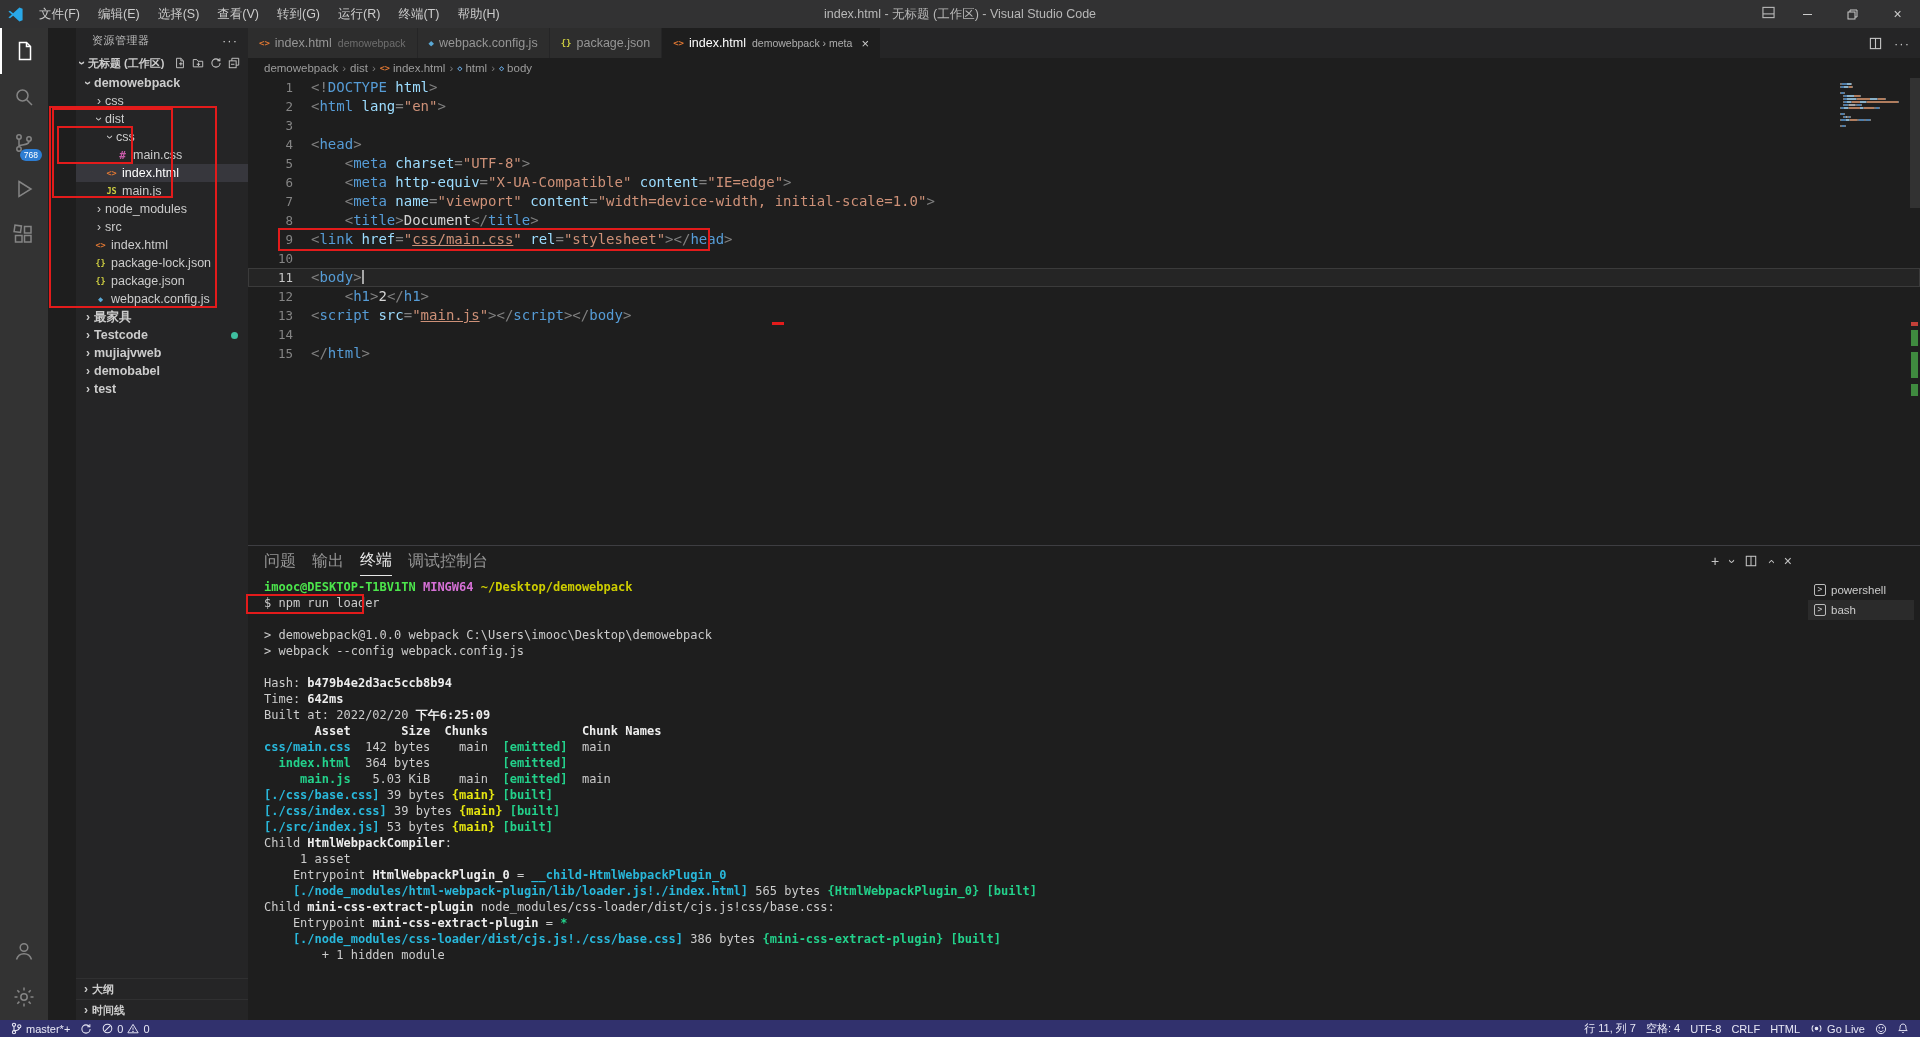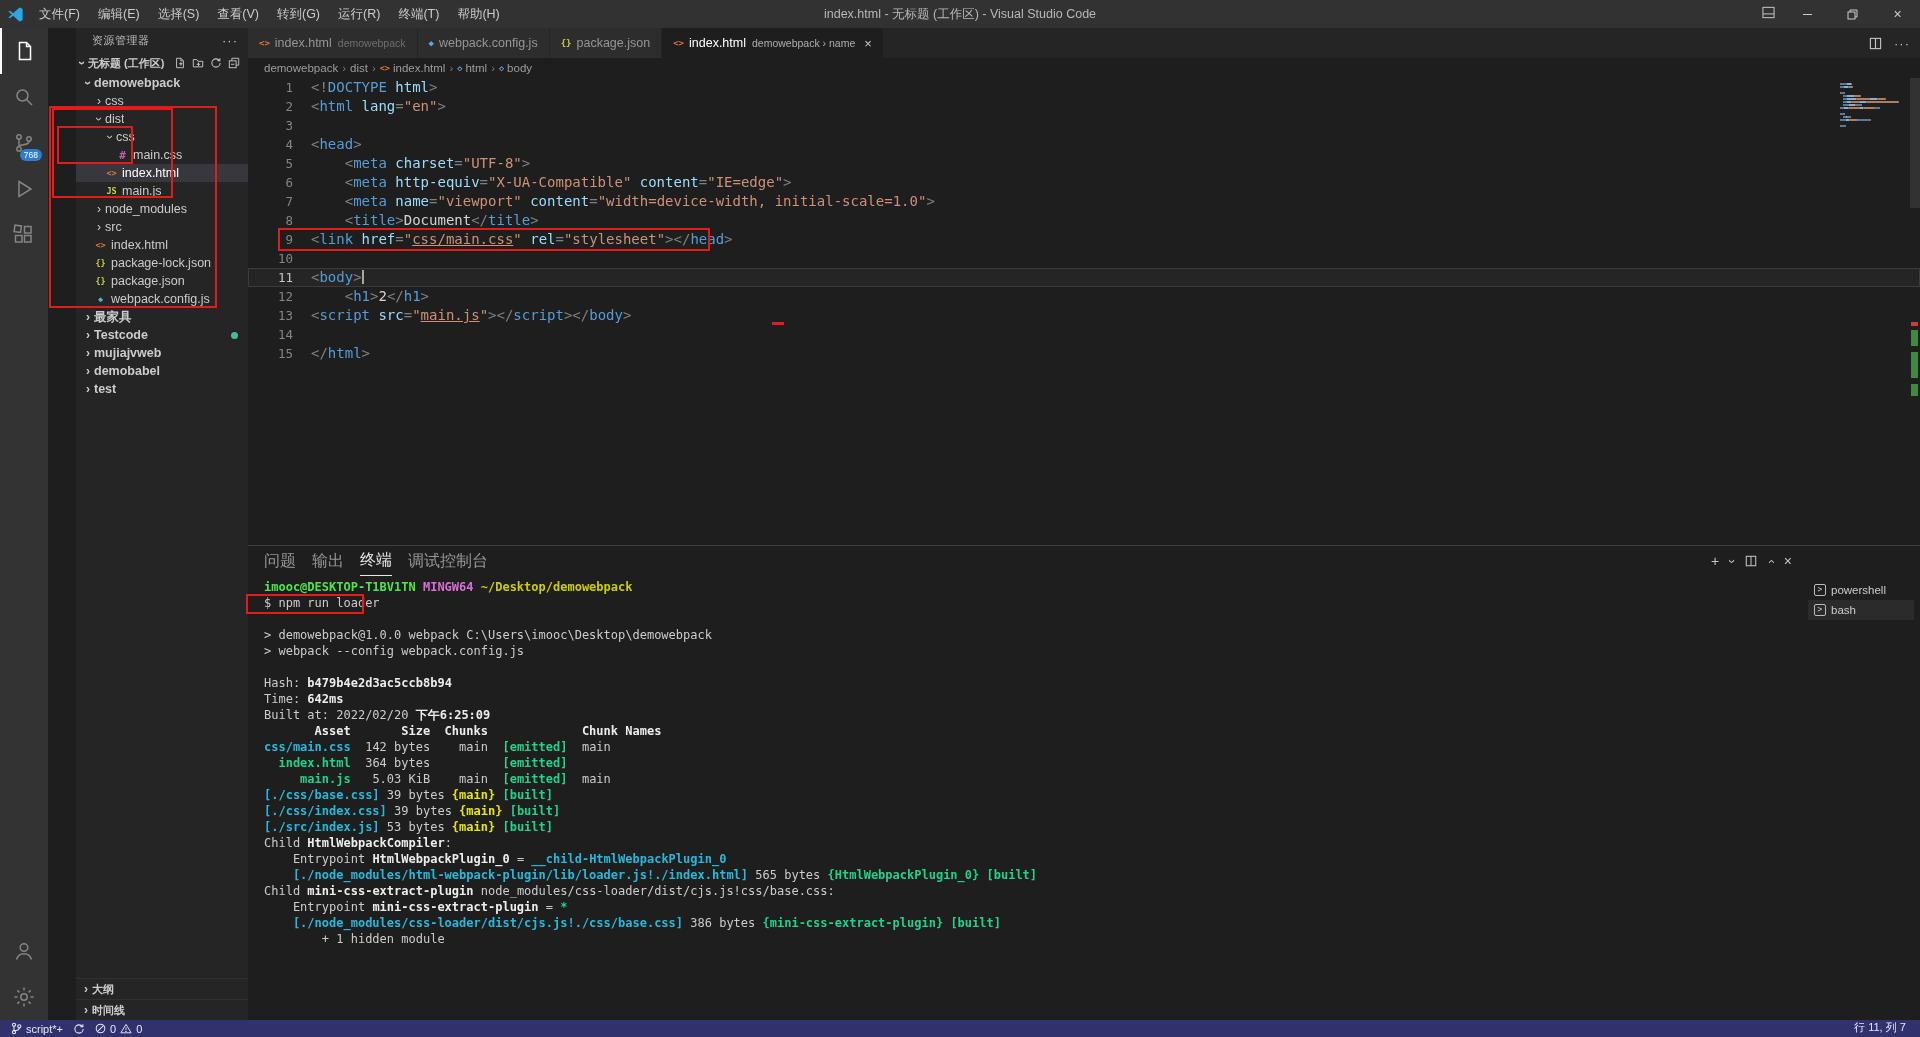--- a/index.html
+++ b/index.html
@@ -99,21 +99,21 @@
   .t-y { color:#cdcd00; font-weight:700; } .t-c { color:#29b8db; font-weight:700; }
   .t-gb { color:#23d18b; font-weight:700; } .t-yb { color:#e5e510; font-weight:700; }
   .terminal-list { position:absolute; top:34px; right:6px; width:106px; font-size:11.5px; color:#cccccc; }
   .term-item { height:20px; display:flex; align-items:center; gap:5px; padding-left:6px; }
   .term-item.active { background:rgba(255,255,255,0.06); }
   .term-ico { width:12px; height:12px; border:1px solid #bbbbbb; border-radius:2px; font-size:8px; line-height:10px; text-align:center; flex:none; font-family:"DejaVu Sans Mono",monospace; }
 
   
   .statusbar { position:absolute; bottom:0; left:0; right:0; height:17px; background:#31316d; display:flex; align-items:center; color:#e8e8f5; font-size:11px; padding:0 6px; }
   .sb-item { display:flex; align-items:center; gap:4px; padding:0 5px; height:100%; white-space:nowrap; }
-  .sb-right { margin-left:auto; display:flex; height:100%;flex-direction:column; }
+  .sb-right { margin-left:auto; display:flex; height:100%; }
   .statusbar svg { stroke:#e8e8f5; }
 
   
   .ann { position:absolute; border:2px solid #e31b1b; z-index:60; pointer-events:none; }
   .ann-fill { position:absolute; background:#e31b1b; z-index:60; pointer-events:none; }
 </style>
 </head>
 <body>
 
 <div class="titlebar">
@@ -337,21 +337,21 @@
             <span class="tab-ficon" style="color: rgb(90, 169, 214);">◆</span>
             <span class="tab-label">webpack.config.js</span>
           </div>
           <div class="tab">
             <span class="tab-ficon" style="color: rgb(203, 203, 65);">{}</span>
             <span class="tab-label">package.json</span>
           </div>
           <div class="tab active">
             <span class="tab-ficon" style="color: rgb(227, 121, 51);">&lt;&gt;</span>
             <span class="tab-label">index.html</span>
-            <span class="tab-detail">demowebpack › name</span>
+            <span class="tab-detail">demowebpack › meta</span>
             <span class="tab-close">×</span>
           </div>
         </div>
       <div class="editor-actions">
         <svg width="13" height="13" viewBox="0 0 14 14" fill="none" stroke-width="1.2">
             <rect x="1.5" y="1.5" width="11" height="11"></rect>
             <line x1="7" y1="1.5" x2="7" y2="12.5"></line>
           </svg>
         <span class="more-dots">···</span>
       </div>
@@ -498,20 +498,21 @@
           <div class="t-row"><span class="t-w">Time: </span><span class="t-wb">642ms</span></div>
           <div class="t-row"><span class="t-w">Built at: 2022/02/20 </span><span class="t-wb">下午6:25:09</span></div>
           <div class="t-row"><span class="t-wb">       Asset       Size  Chunks             Chunk Names</span></div>
           <div class="t-row"><span class="t-c">css/main.css</span><span class="t-w">  142 bytes</span><span class="t-w">    main</span><span class="t-w">  </span><span class="t-gb">[emitted]</span><span class="t-w">  main</span></div>
           <div class="t-row"><span class="t-gb">  index.html</span><span class="t-w">  364 bytes</span><span class="t-w">        </span><span class="t-w">  </span><span class="t-gb">[emitted]</span></div>
           <div class="t-row"><span class="t-gb">     main.js</span><span class="t-w">   5.03 KiB</span><span class="t-w">    main</span><span class="t-w">  </span><span class="t-gb">[emitted]</span><span class="t-w">  main</span></div>
           <div class="t-row"><span class="t-c">[./css/base.css]</span><span class="t-w"> 39 bytes </span><span class="t-yb">{main}</span><span class="t-w"> </span><span class="t-gb">[built]</span></div>
           <div class="t-row"><span class="t-c">[./css/index.css]</span><span class="t-w"> 39 bytes </span><span class="t-yb">{main}</span><span class="t-w"> </span><span class="t-gb">[built]</span></div>
           <div class="t-row"><span class="t-c">[./src/index.js]</span><span class="t-w"> 53 bytes </span><span class="t-yb">{main}</span><span class="t-w"> </span><span class="t-gb">[built]</span></div>
           <div class="t-row"><span class="t-w">Child </span><span class="t-wb">HtmlWebpackCompiler</span><span class="t-w">:</span></div>
+          <div class="t-row"><span class="t-w">     1 asset</span></div>
           <div class="t-row"><span class="t-w">    Entrypoint </span><span class="t-wb">HtmlWebpackPlugin_0</span><span class="t-w"> = </span><span class="t-c">__child-HtmlWebpackPlugin_0</span></div>
           <div class="t-row"><span class="t-c">    [./node_modules/html-webpack-plugin/lib/loader.js!./index.html]</span><span class="t-w"> 565 bytes </span><span class="t-gb">{HtmlWebpackPlugin_0}</span><span class="t-w"> </span><span class="t-gb">[built]</span></div>
           <div class="t-row"><span class="t-w">Child </span><span class="t-wb">mini-css-extract-plugin</span><span class="t-w"> node_modules/css-loader/dist/cjs.js!css/base.css:</span></div>
           <div class="t-row"><span class="t-w">    Entrypoint </span><span class="t-wb">mini-css-extract-plugin</span><span class="t-w"> = </span><span class="t-gb">*</span></div>
           <div class="t-row"><span class="t-c">    [./node_modules/css-loader/dist/cjs.js!./css/base.css]</span><span class="t-w"> 386 bytes </span><span class="t-gb">{mini-css-extract-plugin}</span><span class="t-w"> </span><span class="t-gb">[built]</span></div>
           <div class="t-row"><span class="t-w">        + 1 hidden module</span></div>
         </div>
       <div class="terminal-list">
           <div class="term-item">
             <span class="term-ico">&gt;</span>
@@ -528,21 +529,21 @@
 
 <div class="statusbar">
   <div class="sb-item">
     <svg width="11" height="13" viewBox="0 0 11 13" fill="none" stroke-width="1.1">
         <circle cx="3" cy="2.8" r="1.6"></circle>
         <circle cx="3" cy="10.2" r="1.6"></circle>
         <circle cx="8.3" cy="4.3" r="1.6"></circle>
         <path d="M3 4.4v4.2"></path>
         <path d="M8.3 5.9c0 2-2.2 2.5-5.3 2.9"></path>
       </svg>
-    <span>script*+</span>
+    <span>master*+</span>
   </div>
   <div class="sb-item">
     <svg width="12" height="12" viewBox="0 0 14 14" fill="none" stroke-width="1.2">
         <path d="M11.8 7A4.8 4.8 0 1 1 7 2.2c1.8 0 3.3.9 4.2 2.3"></path>
         <path d="M11.5 1.5v3h-3"></path>
       </svg>
   </div>
   <div class="sb-item">
     <svg width="11" height="11" viewBox="0 0 12 12" fill="none" stroke-width="1.1">
         <circle cx="6" cy="6" r="4.7"></circle>

